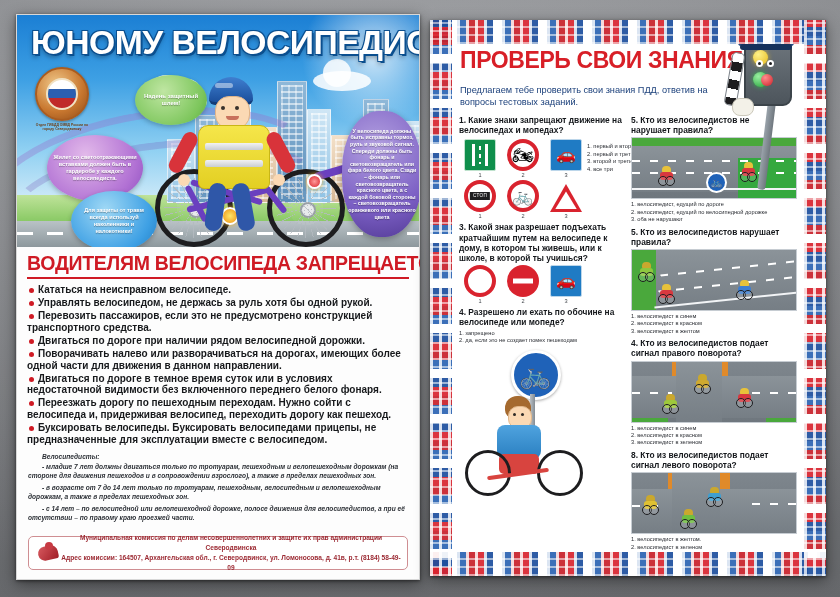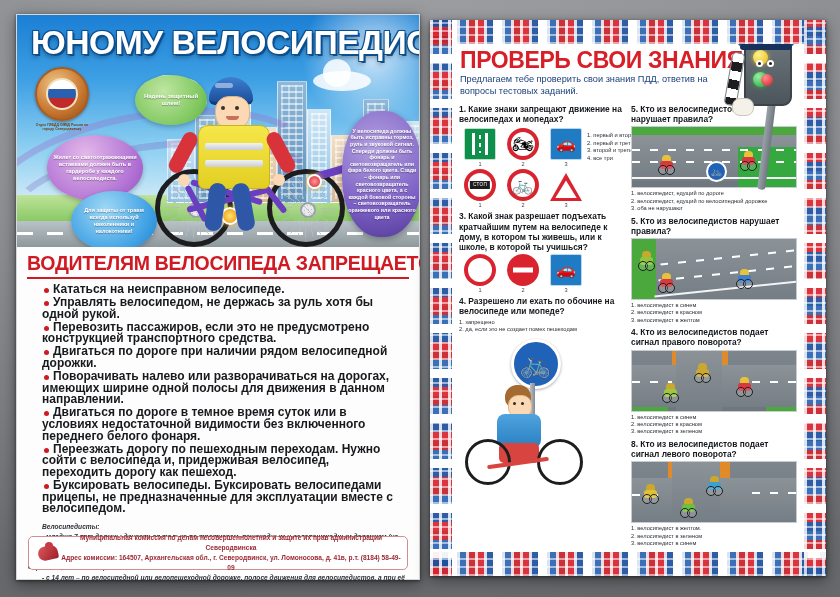--- a/index.html
+++ b/index.html
@@ -141,21 +141,21 @@
     background:radial-gradient(circle,#ffe66a,#f0900f);border:2px solid #fff;box-shadow:0 0 5px rgba(255,180,20,.9);}
   .rf1{left:66px;bottom:22px;} .rf2{left:152px;bottom:58px;width:11px;height:11px;
     background:radial-gradient(circle,#ff9a9a,#d8232a);}
 
   
   .redline{margin:6px 10px 0;font-size:19.5px;line-height:21px;font-weight:bold;color:#cf1a24;
     letter-spacing:-.3px;white-space:nowrap;}
   .divider{height:2px;background:#cf1a24;margin:3px 10px 5px;}
 
   
-  .rules{margin:0 25px;font-size:12px;line-height:11.6px;color:#17191c;font-weight:bold;}
+  .rules{margin:0 10px;font-size:10px;line-height:11.6px;color:#17191c;font-weight:bold;}
   .rule{position:relative;margin-bottom:1.5px;text-indent:11px;}
   .rule:before{content:"";position:absolute;left:2px;top:4px;width:5px;height:5px;border-radius:50%;
     background:#cf1a24;}
 
   
   .notes{margin:7px 11px 0;font-size:6.6px;line-height:9.1px;color:#2b2f35;font-style:italic;font-weight:bold;}
   .notes .nh{margin-left:14px;margin-bottom:1px;}
   .notes p{margin:0 0 2.5px;text-indent:14px;}
 
   
@@ -182,21 +182,21 @@
   .sb-bot{left:0;bottom:0;width:100%;height:24px;}
   .sb-l{left:0;top:0;width:22px;height:100%;
     background:repeating-linear-gradient(0deg,#d9232e 0 9px,#1d4f9e 9px 18px,#fff 18px 27px,#2b63b2 27px 36px,#c8202a 36px 45px);}
   .sb-r{right:0;top:0;width:22px;height:100%;
     background:repeating-linear-gradient(0deg,#1d4f9e 0 9px,#d9232e 9px 18px,#fff 18px 27px,#c8202a 27px 36px,#2b63b2 36px 45px);}
 
   .rp-body{position:absolute;left:22px;right:22px;top:24px;bottom:24px;background:#fff;overflow:hidden;}
 
   .rp-head{padding:4px 8px 2px;}
   .rp-title{font-size:23px;line-height:24px;font-weight:bold;color:#d81f27;letter-spacing:-.4px;white-space:nowrap;}
-  .rp-sub{font-size:9.2px;line-height:11.5px;color:#1a3f7a;margin-top:2px;max-width:248px;}
+  .rp-sub{font-size:9.2px;line-height:11.5px;color:#1a3f7a;margin-top:13px;max-width:248px;}
 
   .cols{display:flex;gap:6px;padding:2px 7px 0;}
   .col{flex:1;min-width:0;}
   .qt{font-size:8.4px;line-height:10.2px;font-weight:bold;color:#15181c;margin:3px 0 2px;}
   .opts{font-size:5.7px;line-height:7.4px;color:#2a2d33;margin:2px 0 0;}
   .opts div{white-space:nowrap;overflow:hidden;text-overflow:ellipsis;}
 
   
   .signrow{display:flex;gap:9px;align-items:flex-end;margin:2px 0 0;padding-left:4px;}
   .sgn{width:34px;text-align:center;}
@@ -347,21 +347,21 @@
     </div>
 
     <div class="redline">ВОДИТЕЛЯМ ВЕЛОСИПЕДА ЗАПРЕЩАЕТСЯ:</div>
     <div class="divider"></div>
 
     <div class="rules">
       <div class="rule">Кататься на неисправном велосипеде.</div>
       <div class="rule">Управлять велосипедом, не держась за руль хотя бы одной рукой.</div>
       <div class="rule">Перевозить пассажиров, если это не предусмотрено конструкцией транспортного средства.</div>
       <div class="rule">Двигаться по дороге при наличии рядом велосипедной дорожки.</div>
-      <div class="rule">Поворачивать налево или разворачиваться на дорогах, имеющих ширине одной полосы для движения в данном направлении.</div>
+      <div class="rule">Поворачивать налево или разворачиваться на дорогах, имеющих более одной части для движения в данном направлении.</div>
       <div class="rule">Двигаться по дороге в темное время суток или в условиях недостаточной видимости без включенного переднего белого фонаря.</div>
       <div class="rule">Переезжать дорогу по пешеходным переходам. Нужно сойти с велосипеда и, придерживая велосипед, переходить дорогу как пешеход.</div>
       <div class="rule">Буксировать велосипеды. Буксировать велосипедами прицепы, не предназначенные для эксплуатации вместе с велосипедом.</div>
     </div>
 
     <div class="notes">
       <div class="nh">Велосипедисты:</div>
       <p>- младше 7 лет должны двигаться только по тротуарам, пешеходным и велопешеходным дорожкам (на стороне для движения пешеходов и в сопровождении взрослого), а также в пределах пешеходных зон.</p>
       <p>- в возрасте от 7 до 14 лет только по тротуарам, пешеходным, велосипедным и велопешеходным дорожкам, а также в пределах пешеходных зон.</p>
       <p>- с 14 лет – по велосипедной или велопешеходной дорожке, полосе движения для велосипедистов, а при её отсутствии – по правому краю проезжей части.</p>

